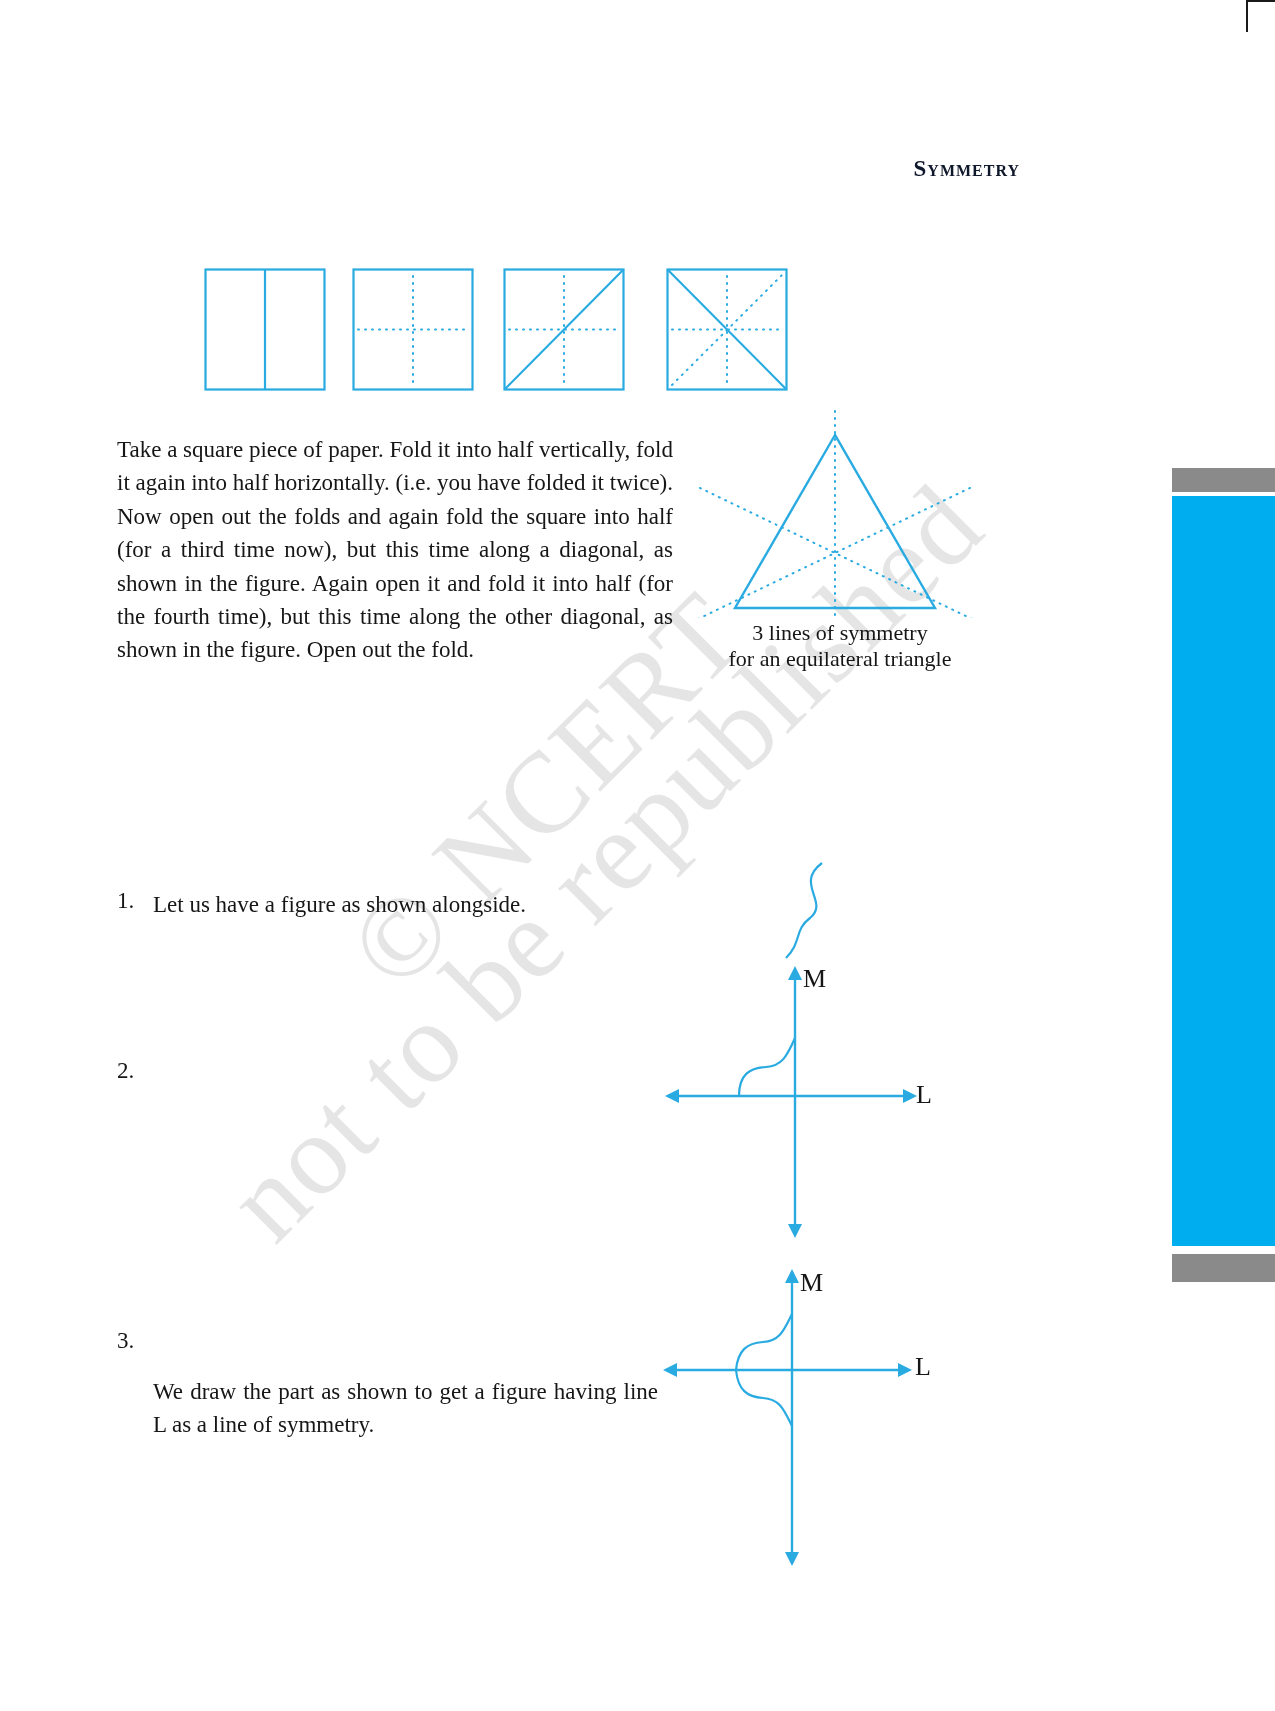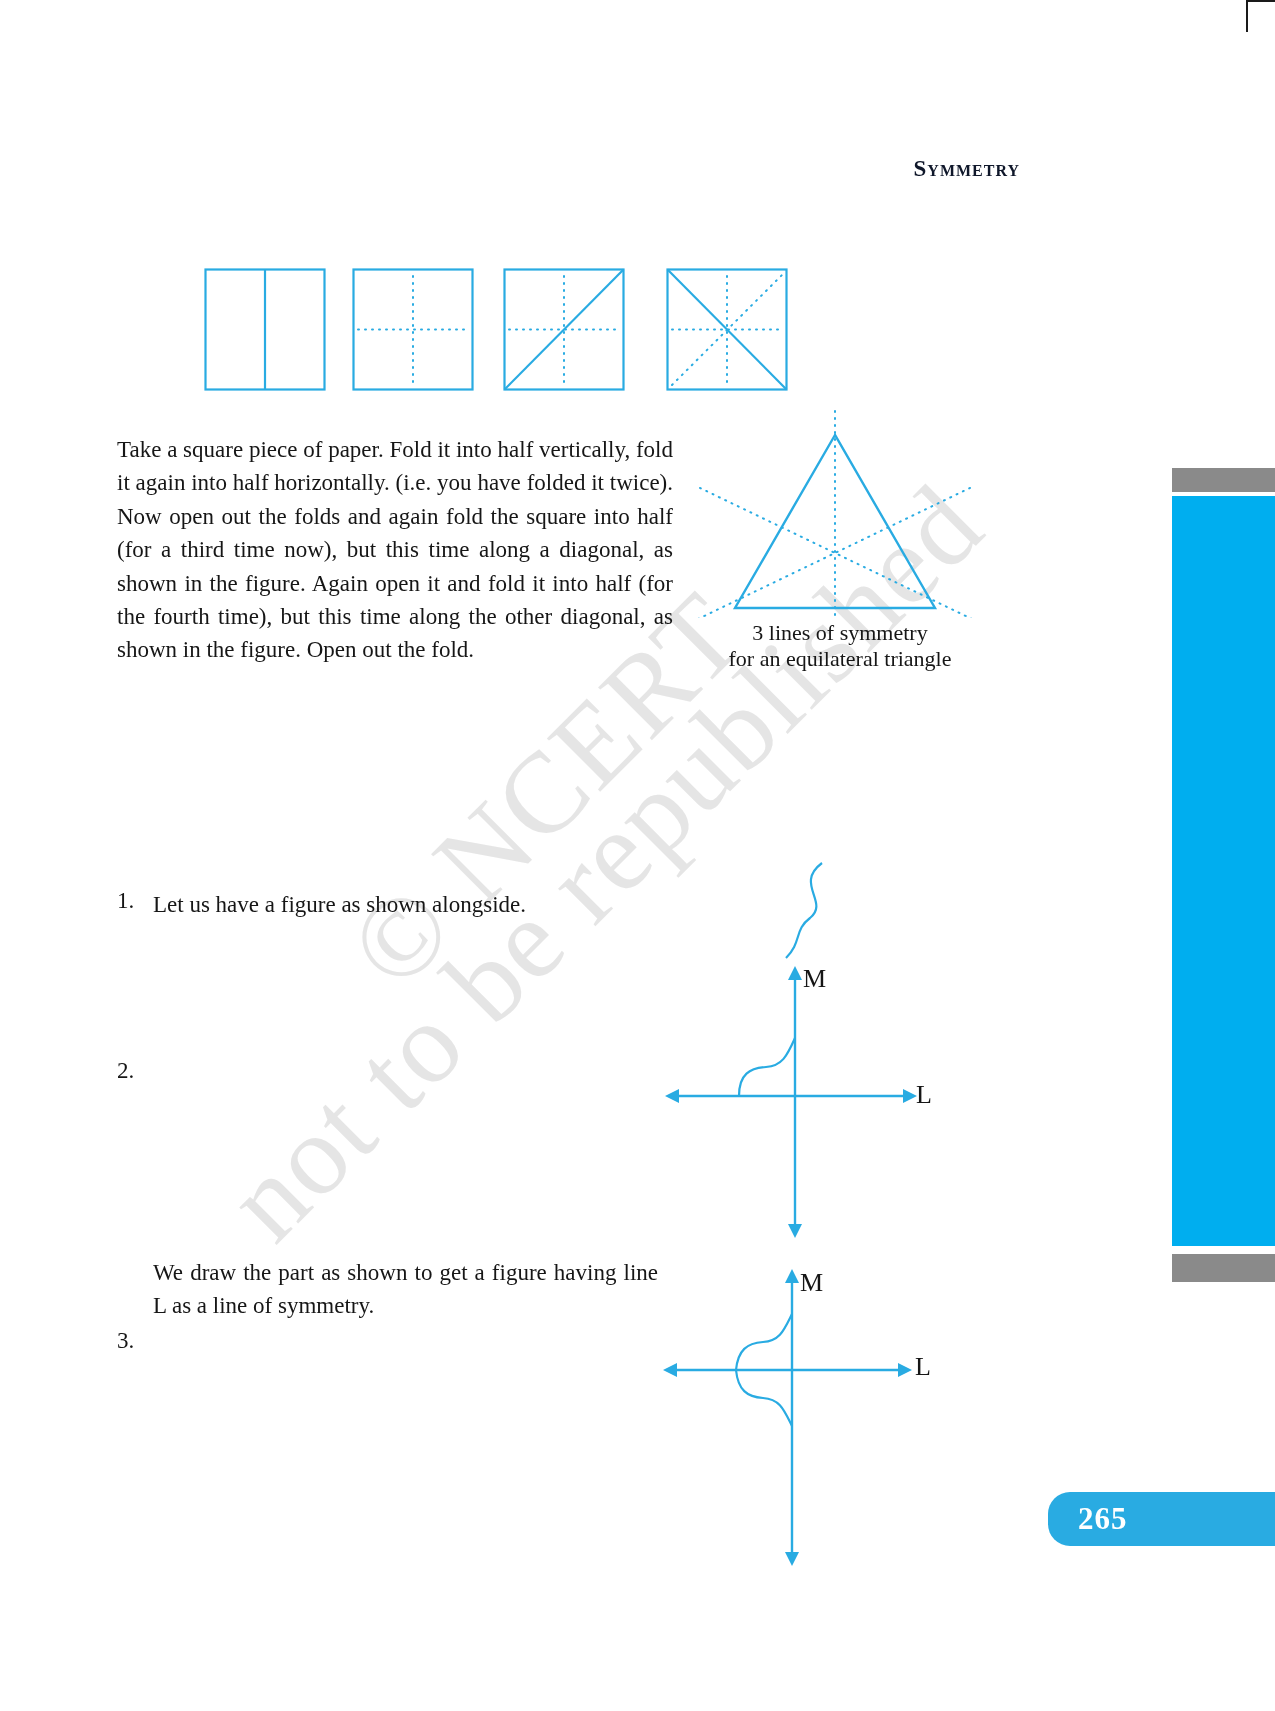--- a/index.html
+++ b/index.html
@@ -155,21 +155,21 @@
       <polygon points="12,140 26,133 26,147" fill="#29ABE2"></polygon>
       <polygon points="264,140 250,133 250,147" fill="#29ABE2"></polygon>
 
       <path d="M86,140 C86,118 97,112 113,111 C129,110 134,100 142,82" fill="none" stroke="#29ABE2" stroke-width="2.2"></path>
     </svg>
   </div>
   <div class="axis-label" style="left:803px; top:964px;">M</div>
   <div class="axis-label" style="left:916px; top:1080px;">L</div>
 
   <div class="step-number" style="top:1328px;">3.</div>
-  <div class="step-text just" style="top:1256px; width:505px;">We draw the part as shown to get a figure having line L as a line of symmetry.</div>
+  <div class="step-text just" style="top:1375px; width:505px;">We draw the part as shown to get a figure having line L as a line of symmetry.</div>
 
   <div class="abs" style="left:650px; top:1258px;">
     <svg width="300" height="315" viewBox="0 0 300 315">
 
       <line x1="142" y1="23" x2="142" y2="296" stroke="#29ABE2" stroke-width="2.4"></line>
       <polygon points="142,11 135,25 149,25" fill="#29ABE2"></polygon>
       <polygon points="142,308 135,294 149,294" fill="#29ABE2"></polygon>
 
       <line x1="25" y1="112" x2="250" y2="112" stroke="#29ABE2" stroke-width="2.4"></line>
       <polygon points="13,112 27,105 27,119" fill="#29ABE2"></polygon>
@@ -178,17 +178,14 @@
       <path d="M142,56 C134,72 130,83 113,84 C97,85 88,92 86,112 C88,132 97,139 113,140 C130,141 134,152 142,168" fill="none" stroke="#29ABE2" stroke-width="2.2"></path>
     </svg>
   </div>
   <div class="axis-label" style="left:800px; top:1268px;">M</div>
   <div class="axis-label" style="left:915px; top:1352px;">L</div>
 
   <div class="sidebar-gray" style="top:468px; height:24px;"></div>
   <div class="sidebar-blue"></div>
   <div class="sidebar-gray" style="top:1254px; height:28px;"></div>
 
-  <div class="page-badge">
-    <span>265</span>
-  </div>
 
 </div>
 
 </body></html>

